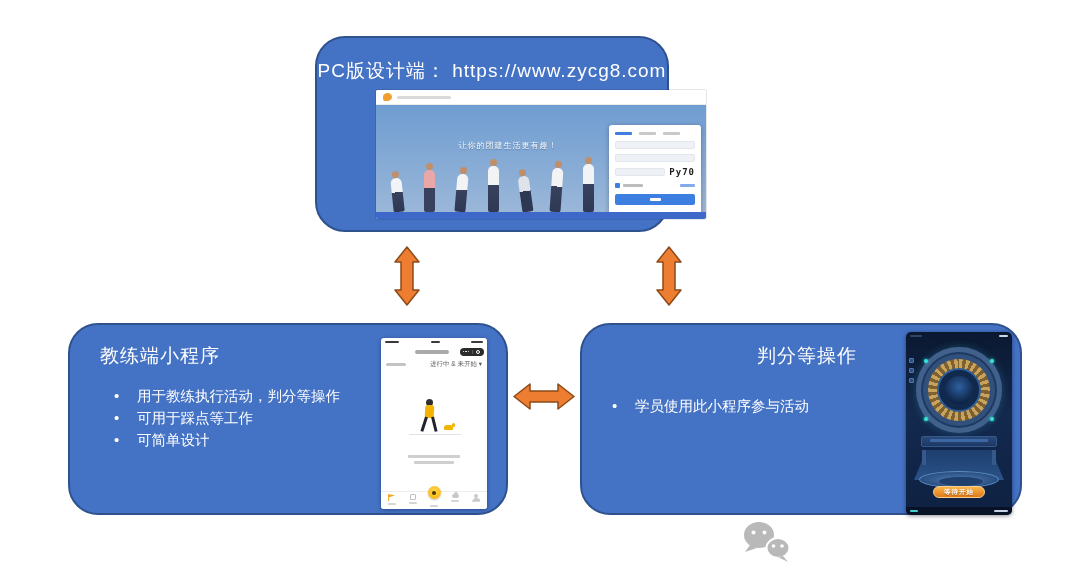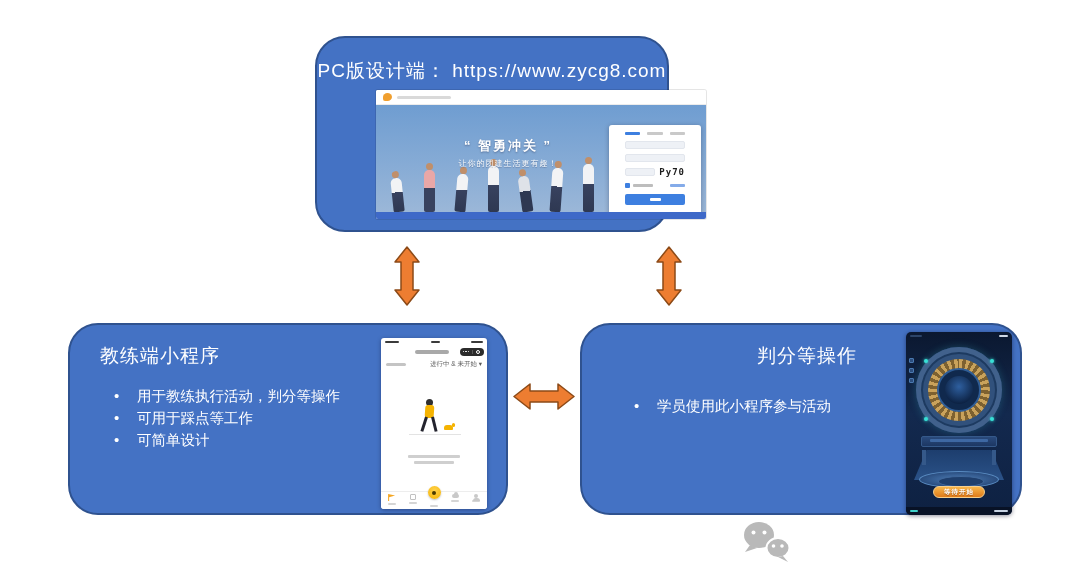--- a/index.html
+++ b/index.html
@@ -17,21 +17,21 @@
   #coach-box   { left:68px;  top:323px; width:440px; height:192px; }
   #student-box { left:580px; top:323px; width:442px; height:192px; }
   .box-title { position:absolute; color:#ffffff; font-size:19px; letter-spacing:1px; white-space:nowrap; }
   #top-box .box-title { left:0; top:20px; width:100%; text-align:center; }
   #coach-box .box-title { left:30px; top:18px; width:330px; text-align:left; }
   #student-box .box-title { left:60px; top:18px; width:330px; text-align:center; }
 
   
   .bullets { position:absolute; list-style:none; color:#fff; font-size:14.5px; line-height:22px; }
   #coach-box .bullets { left:40px; top:60px; }
-  #student-box .bullets { left:48px; top:70px;text-align:right; }
+  #student-box .bullets { left:26px; top:70px;text-align:right; }
   .bullets li { position:relative; padding-left:27px; white-space:nowrap; }
   .bullets li::before { content:"•"; position:absolute; left:4px; font-size:15px; }
 
   
   .arrow { position:absolute; }
   #arrow-left  { left:394px; top:246px; }
   #arrow-right { left:656px; top:246px; }
   #arrow-mid   { left:513px; top:383px; }
 
   
@@ -57,21 +57,21 @@
   .person:nth-child(5){height:36px; transform:rotate(-8deg); background:linear-gradient(180deg,#dfe2e8 0 42%,#2e3852 42% 100%);}
   .person:nth-child(6){height:44px; transform:rotate(4deg);}
   .person:nth-child(7){height:48px;}
   .person:nth-child(8){height:40px; transform:rotate(7deg); background:linear-gradient(180deg,#e9c6a7 0 42%,#38425f 42% 100%);}
   .person:nth-child(9){height:45px; transform:rotate(-4deg);}
   .person:nth-child(10){height:37px;}
   .site-footstrip { height:7px; background:#3e69c8; }
 
   
   #login { position:absolute; right:5px; top:20px; width:92px; height:97px; background:#fff; border-radius:3px;
-           box-shadow:0 1px 5px rgba(0,0,30,.30); padding:7px 16px 6px; z-index:4; }
+           box-shadow:0 1px 5px rgba(0,0,30,.30); padding:7px 6px 6px; z-index:4; }
   .tabs { display:flex; gap:7px; margin-bottom:6px; }
   .tab { width:17px; height:3px; background:#c9c9c9; border-radius:1px; }
   .tab.active { background:#3d7fe0; box-shadow:0 3px 0 -1.5px #3d7fe0; }
   .fld { height:8px; background:#eef1f6; border:1px solid #e2e6ed; border-radius:2px; margin-bottom:5px; }
   .captcha-row { display:flex; align-items:center; gap:4px; }
   .captcha-row .fld { flex:1; margin-bottom:0; }
   .captcha-code { font-size:9px; font-weight:bold; color:#1d1d1d; letter-spacing:1px; font-family:"DejaVu Sans Mono", monospace; }
   .check-row { display:flex; align-items:center; gap:3px; margin:6px 0 0; }
   .cb { width:5px; height:5px; background:#3d7fe0; border-radius:1px; }
   .cb-bar { width:20px; height:2.5px; background:#bdbdbd; border-radius:1px; }
@@ -175,21 +175,20 @@
   <div class="bluebox" id="top-box">
     <div class="box-title">PC版设计端： https://www.zycg8.com</div>
 
     <div id="site">
       <div class="site-header">
         <span class="site-logo"></span>
         <span class="bar site-tagline"></span>
       </div>
       <div class="site-hero">
         <div class="hero-text">
-          <div class="hero-title">“ 智勇冲关 ”</div>
           <div class="hero-sub">让你的团建生活更有趣！</div>
         </div>
         <div class="people">
           <span class="person"></span>
           <span class="person"></span>
           <span class="person"></span>
           <span class="person"></span>
           <span class="person"></span>
           <span class="person"></span>
           <span class="person"></span>

